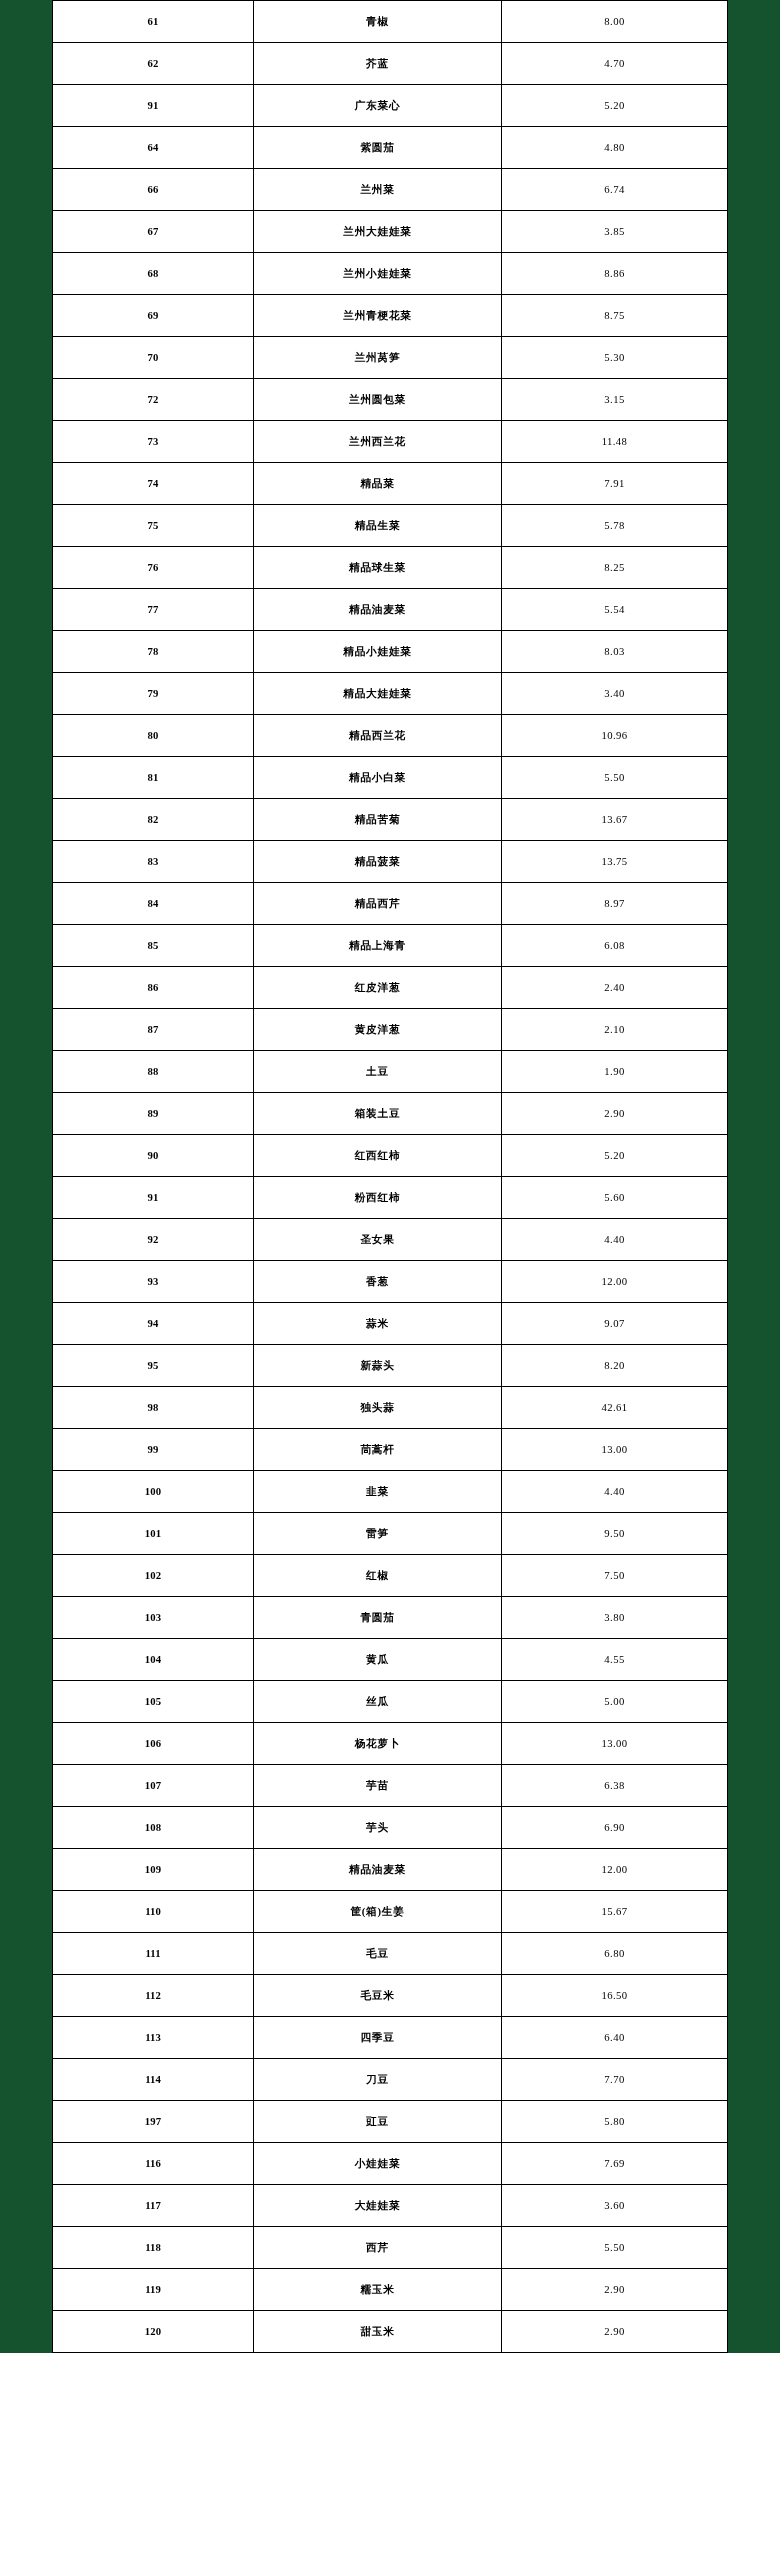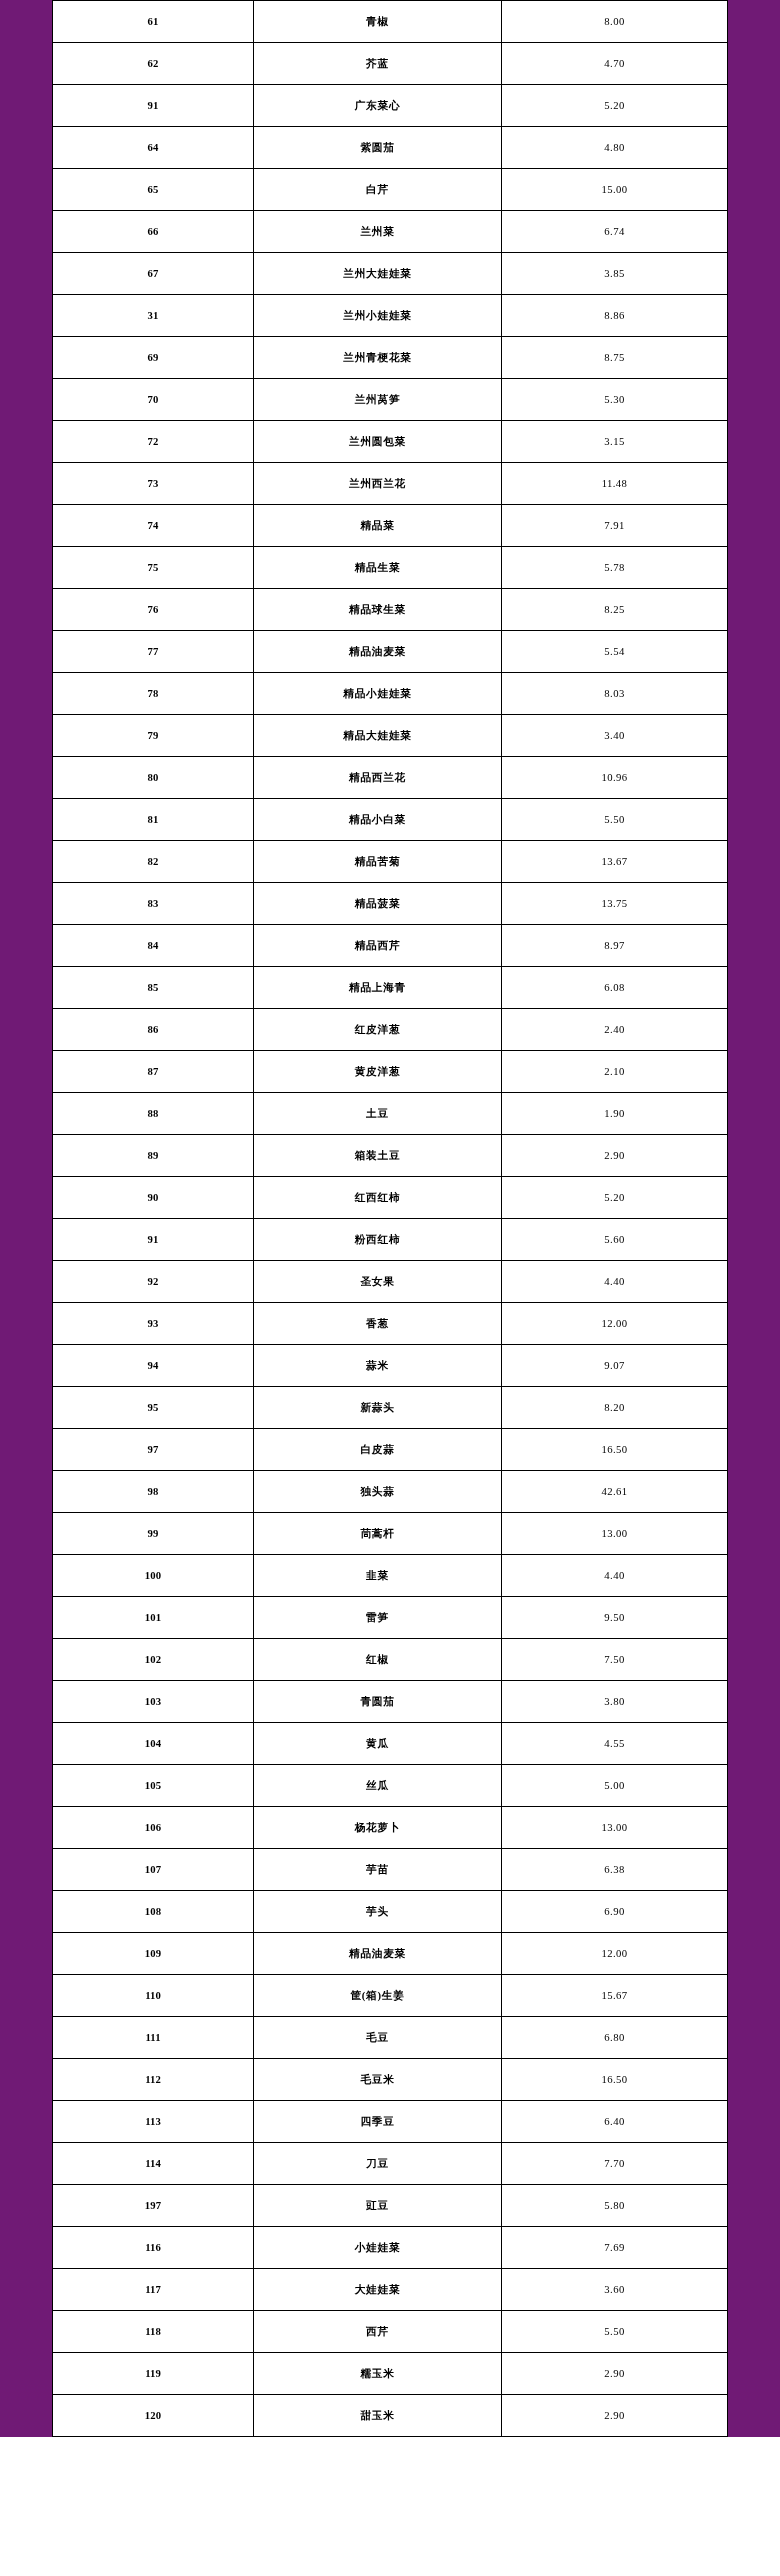--- a/index.html
+++ b/index.html
@@ -8,21 +8,21 @@
     padding: 0;
     background: #ffffff;
   }
   body {
     font-family: "Liberation Serif", "DejaVu Serif", serif;
     color: #000000;
   }
   .page {
     width: 780px;
     box-sizing: border-box;
-    background: #701a75;
+    background: #14532d;
     padding: 0;
     margin: 0;
   }
   table.price-table {
     border-collapse: collapse;
     table-layout: fixed;
     width: 675px;
     margin: 0 auto;
     background: #ffffff;
   }
@@ -84,36 +84,31 @@
           <td class="cell-index">91</td>
           <td class="cell-name">广东菜心</td>
           <td class="cell-price">5.20</td>
         </tr>
         <tr>
           <td class="cell-index">64</td>
           <td class="cell-name">紫圆茄</td>
           <td class="cell-price">4.80</td>
         </tr>
         <tr>
-          <td class="cell-index">65</td>
-          <td class="cell-name">白芹</td>
-          <td class="cell-price">15.00</td>
-        </tr>
-        <tr>
           <td class="cell-index">66</td>
           <td class="cell-name">兰州菜</td>
           <td class="cell-price">6.74</td>
         </tr>
         <tr>
           <td class="cell-index">67</td>
           <td class="cell-name">兰州大娃娃菜</td>
           <td class="cell-price">3.85</td>
         </tr>
         <tr>
-          <td class="cell-index">31</td>
+          <td class="cell-index">68</td>
           <td class="cell-name">兰州小娃娃菜</td>
           <td class="cell-price">8.86</td>
         </tr>
         <tr>
           <td class="cell-index">69</td>
           <td class="cell-name">兰州青梗花菜</td>
           <td class="cell-price">8.75</td>
         </tr>
         <tr>
           <td class="cell-index">70</td>
@@ -232,25 +227,20 @@
         </tr>
         <tr>
           <td class="cell-index">94</td>
           <td class="cell-name">蒜米</td>
           <td class="cell-price">9.07</td>
         </tr>
         <tr>
           <td class="cell-index">95</td>
           <td class="cell-name">新蒜头</td>
           <td class="cell-price">8.20</td>
-        </tr>
-        <tr>
-          <td class="cell-index">97</td>
-          <td class="cell-name">白皮蒜</td>
-          <td class="cell-price">16.50</td>
         </tr>
         <tr>
           <td class="cell-index">98</td>
           <td class="cell-name">独头蒜</td>
           <td class="cell-price">42.61</td>
         </tr>
         <tr>
           <td class="cell-index">99</td>
           <td class="cell-name">茼蒿杆</td>
           <td class="cell-price">13.00</td>

